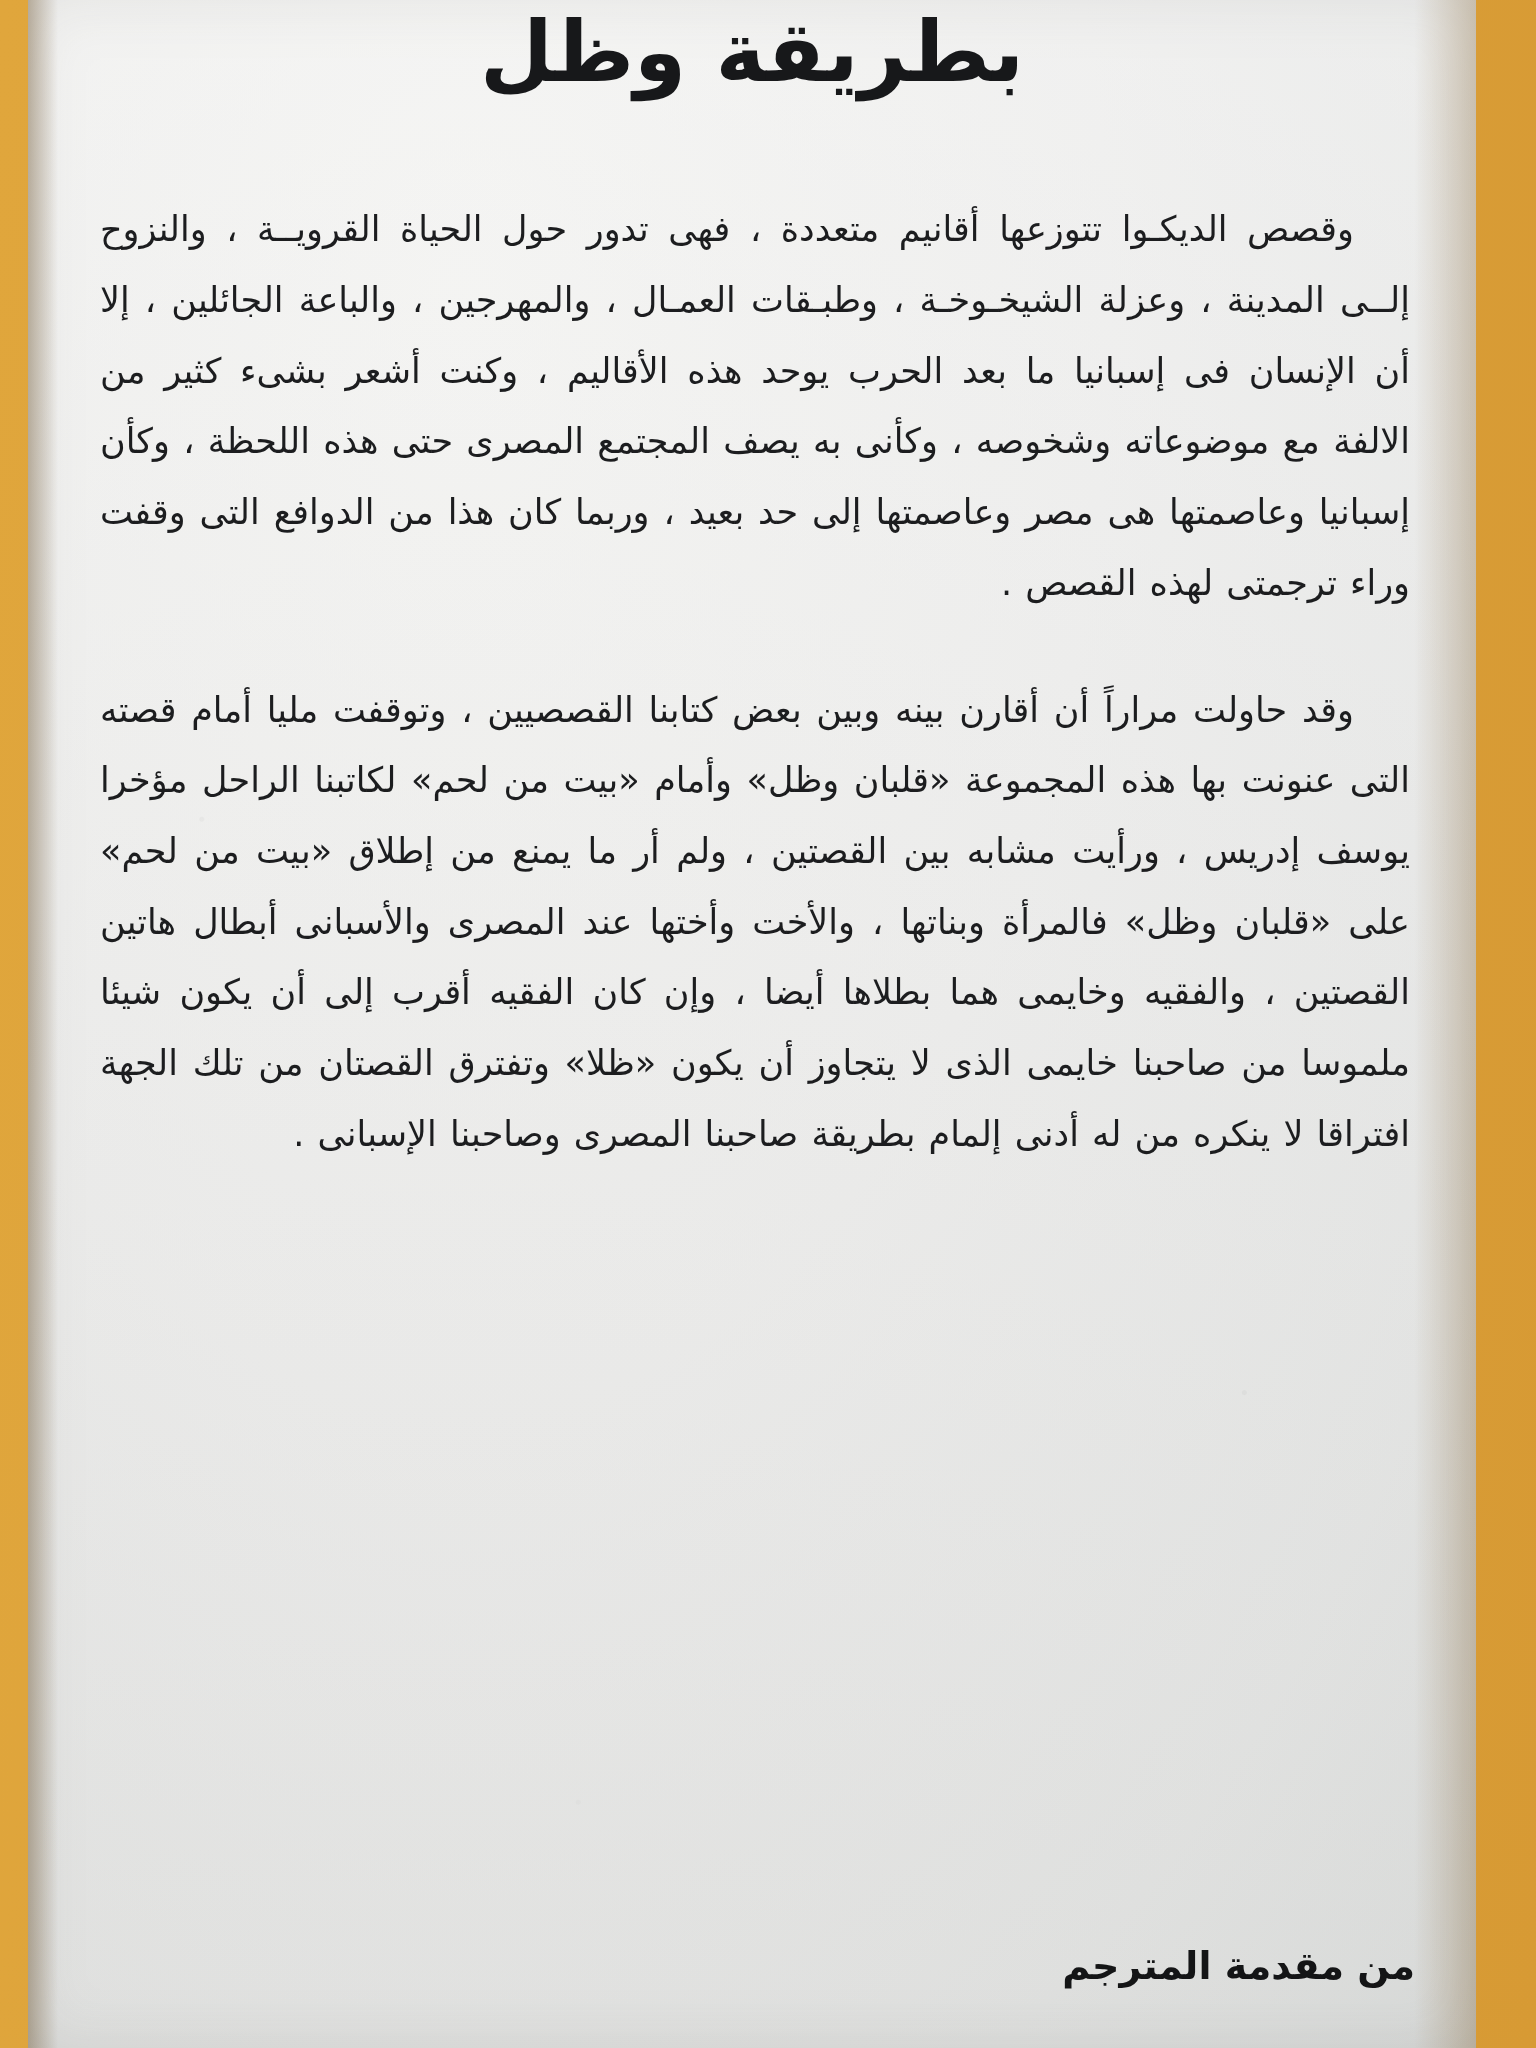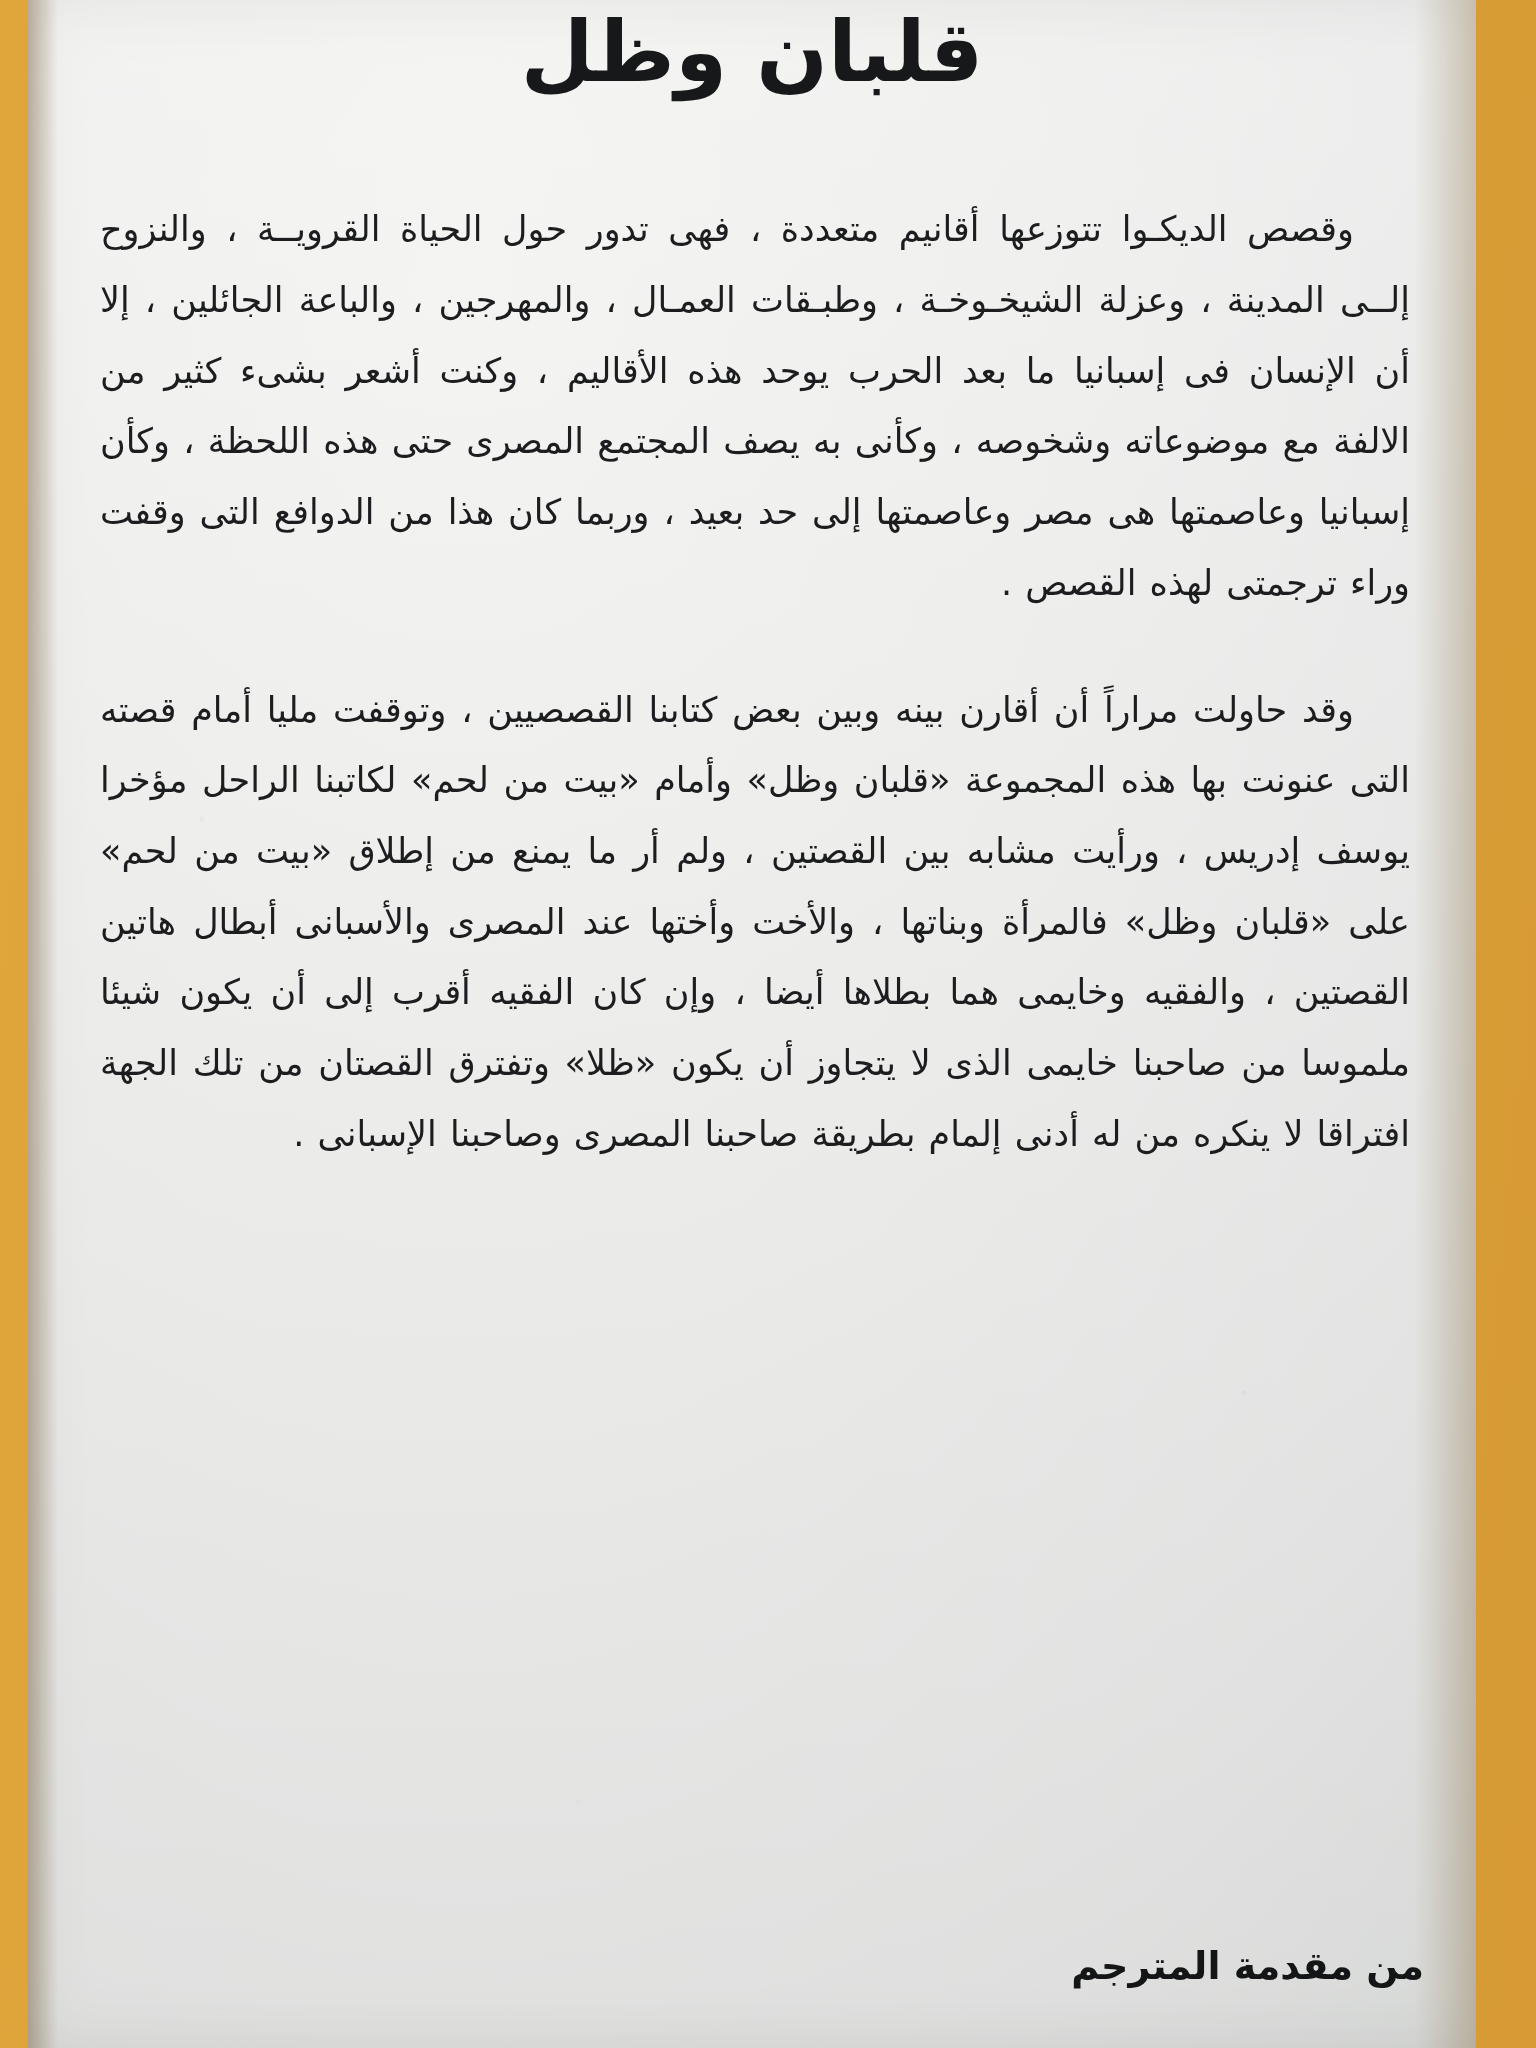--- a/index.html
+++ b/index.html
@@ -83,21 +83,21 @@
     text-indent: 56px;
     word-spacing: 2px;
   }
 
   .para.second {
     margin-top: 56px;
   }
 
   .signature {
     position: absolute;
-    right: 52px;
+    right: 61px;
     bottom: 60px;
     font-family: "DejaVu Sans", sans-serif;
     font-weight: 700;
     font-size: 38px;
     color: #141516;
     letter-spacing: 1px;
   }
 
   
   .edge-left {
@@ -122,21 +122,21 @@
 
 <div class="scan-root">
 
   <div class="paper">
 
     <div class="edge-left"></div>
     <div class="edge-right"></div>
 
     <div class="content">
 
-      <h1 class="doc-title">قلبان وظل</h1>
+      <h1 class="doc-title">بطريقة وظل</h1>
 
       <div class="body-text">
         <p class="para first">وقصص الديكـوا تتوزعها أقانيم متعددة ، فهى تدور حول الحياة القرويــة ، والنزوح إلــى المدينة ، وعزلة الشيخـوخـة ، وطبـقات العمـال ، والمهرجين ، والباعة الجائلين ، إلا أن الإنسان فى إسبانيا ما بعد الحرب يوحد هذه الأقاليم ، وكنت أشعر بشىء كثير من الالفة مع موضوعاته وشخوصه ، وكأنى به يصف المجتمع المصرى حتى هذه اللحظة ، وكأن إسبانيا وعاصمتها هى مصر وعاصمتها إلى حد بعيد ، وربما كان هذا من الدوافع التى وقفت وراء ترجمتى لهذه القصص .</p>
         <p class="para second">وقد حاولت مراراً أن أقارن بينه وبين بعض كتابنا القصصيين ، وتوقفت مليا أمام قصته التى عنونت بها هذه المجموعة «قلبان وظل» وأمام «بيت من لحم» لكاتبنا الراحل مؤخرا يوسف إدريس ، ورأيت مشابه بين القصتين ، ولم أر ما يمنع من إطلاق «بيت من لحم» على «قلبان وظل» فالمرأة وبناتها ، والأخت وأختها عند المصرى والأسبانى أبطال هاتين القصتين ، والفقيه وخايمى هما بطلاها أيضا ، وإن كان الفقيه أقرب إلى أن يكون شيئا ملموسا من صاحبنا خايمى الذى لا يتجاوز أن يكون «ظلا» وتفترق القصتان من تلك الجهة افتراقا لا ينكره من له أدنى إلمام بطريقة صاحبنا المصرى وصاحبنا الإسبانى .</p>
       </div>
 
       <div class="signature">من مقدمة المترجم</div>
 
     </div>
   </div>

